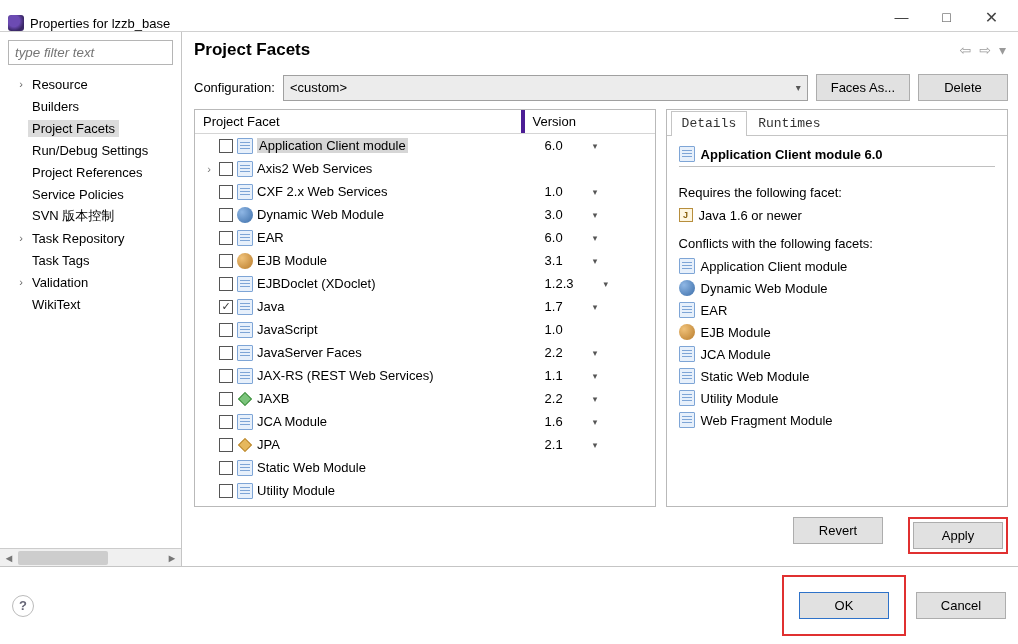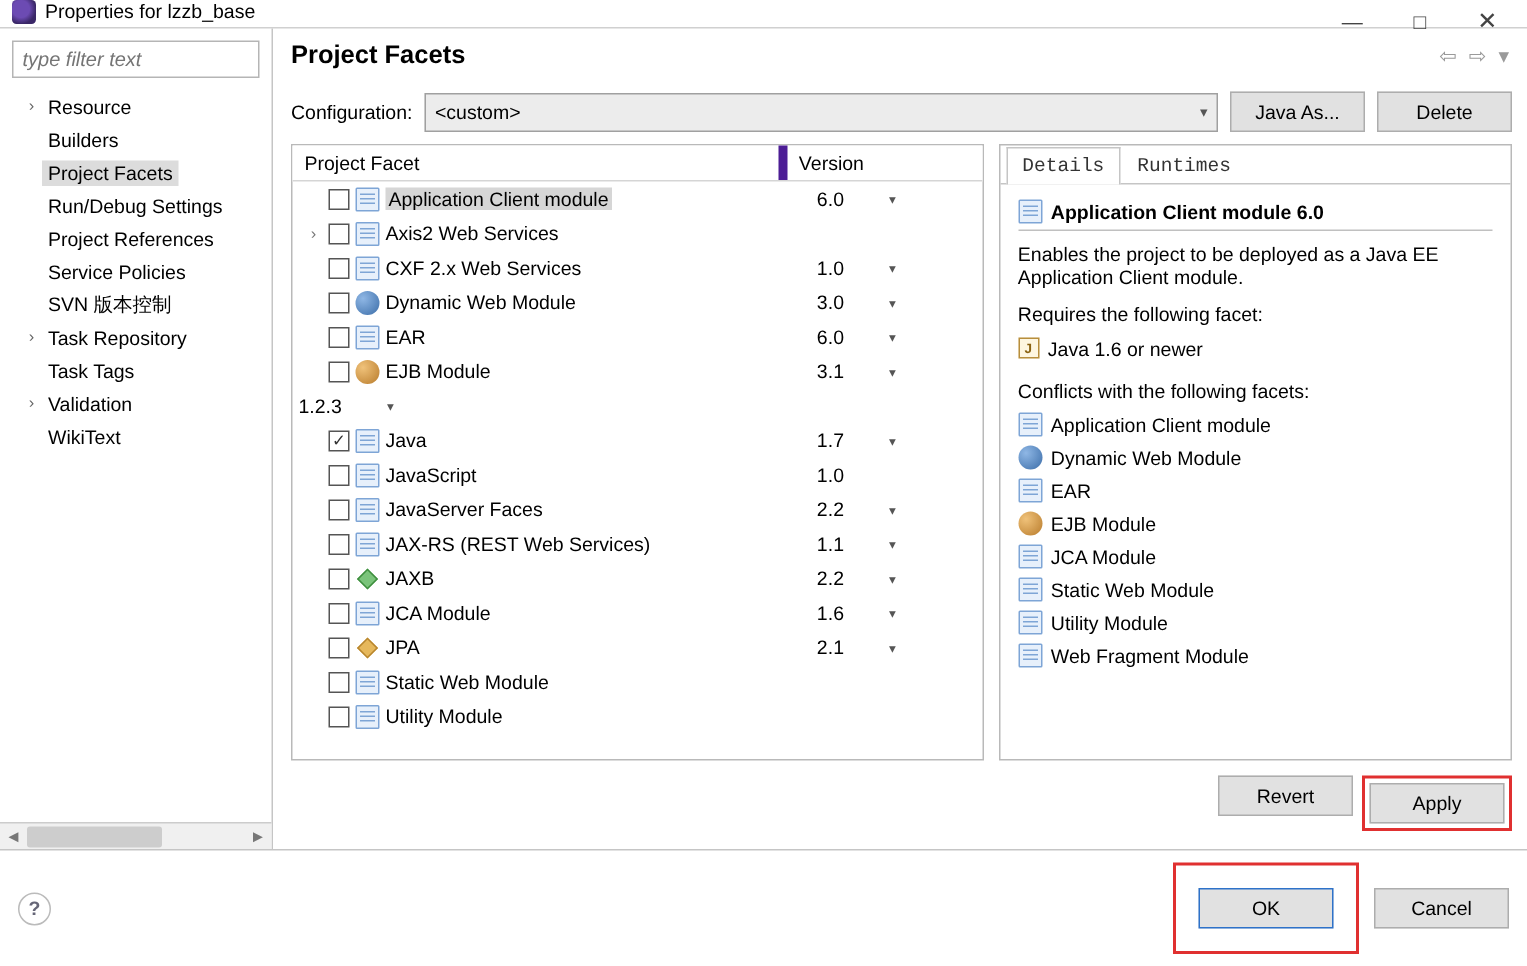--- a/index.html
+++ b/index.html
@@ -10,23 +10,23 @@
     color: #000;
     background: #fff;
     width: 1018px;
     height: 644px;
     overflow: hidden;
     display: flex;
     flex-direction: column;
   }
   
   .titlebar {
-    height: 19px;
-    display: flex;
-    align-items: flex-start;
+    height: 32px;
+    display: flex;
+    align-items: flex-end;
     padding: 0 4px 0 8px;
     border-bottom: 1px solid #d0d0d0;
   }
   .titlebar .app-icon {
     width: 16px; height: 16px;
     margin-right: 6px;
     background: radial-gradient(circle at 6px 6px, #6c4bb3 40%, #3a2767 70%);
     border-radius: 3px;
   }
   .titlebar .title { flex: 1; font-size: 13px; }
@@ -148,21 +148,21 @@
   }
   .facet-inner { flex:1; display:flex; flex-direction:column; min-height:0; }
   .thead {
     display:flex;
     height: 24px;
     background:#fff;
     border-bottom: 1px solid #d5d5d5;
   }
   .th {
     padding: 3px 8px;
-    border-right: 6px solid #4c1d95;
+    border-right: 4px solid #4c1d95;
     display:flex; align-items:center;
   }
   .th.name { flex: 1; }
   .th.ver { width: 130px; border-right:none; }
   .tbody {
     flex:1; overflow-y: scroll;
     scrollbar-width: auto;
   }
   .row {
     display:flex;
@@ -234,21 +234,21 @@
   .det-title .ficon { width:16px;height:16px; }
   .hr { border-top:1px solid #c0c0c0; margin: 4px 0 8px 0; }
   .det-list { margin: 4px 0 10px 0; }
   .det-item { display:flex; align-items:center; gap:6px; height:22px; }
   .det-item .ficon { width:16px;height:16px; }
   .java-icon { width:14px;height:14px; border:1px solid #b78e3d; background:#fef6e0; font-size:9px; display:inline-flex; align-items:center; justify-content:center; color:#8a6210; font-weight:bold; }
 
   .lower-btns {
     display:flex;
     justify-content:flex-end;
-    gap: 6px;
+    gap: 25px;
     padding: 10px 0 6px 0;
   }
   .lower-btns .wrap-red {
     border: 2px solid #e03030;
     padding: 3px;
   }
 
   .footer {
     border-top:1px solid #c5c5c5;
     padding: 8px 12px;
@@ -351,21 +351,21 @@
         <span>▾</span>
       </div>
     </div>
 
     <div class="config-row">
       <span>Configuration:</span>
       <div class="combo">
         <span>&lt;custom&gt;</span>
         <span class="caret">▾</span>
       </div>
-      <div class="btn">Java As...</div>
+      <div class="btn">Faces As...</div>
       <div class="btn">Delete</div>
     </div>
 
     <div class="split">
       <div class="facet-table">
         <div class="facet-inner">
           <div class="thead">
             <div class="th name">Project Facet</div>
             <div class="th ver">Version</div>
           </div>
@@ -435,20 +435,26 @@
                   <span class="chk"></span>
                   <span class="ficon ejb"></span>
                   <span class="fname">EJB Module</span>
                 </div>
                 <div class="cell ver">
                   <span>3.1</span>
                   <span class="ver-caret">▾</span>
                 </div>
               </div>
               <div class="row">
+                <div class="cell name">
+                  <span class="twisty"></span>
+                  <span class="chk"></span>
+                  <span class="ficon doc"></span>
+                  <span class="fname">EJBDoclet (XDoclet)</span>
+                </div>
                 <div class="cell ver">
                   <span>1.2.3</span>
                   <span class="ver-caret">▾</span>
                 </div>
               </div>
               <div class="row">
                 <div class="cell name">
                   <span class="twisty"></span>
                   <span class="chk">✓</span>
                   <span class="ficon doc"></span>
@@ -560,21 +566,20 @@
         <div class="tabs">
           <div class="tab active">Details</div>
           <div class="tab">Runtimes</div>
         </div>
         <div class="details-body">
           <div class="det-title">
             <span class="ficon doc"></span>
             <span>Application Client module 6.0</span>
           </div>
           <div class="hr"></div>
-          <div>Enables the project to be deployed as a Java EE Application Client module.</div>
           <div style="height:10px"></div>
           <div>Requires the following facet:</div>
           <div class="det-list" id="req-list">
               <div class="det-item">
                 <span class="java-icon">J</span>
                 <span>Java 1.6 or newer</span>
               </div>
             </div>
           <div>Conflicts with the following facets:</div>
           <div class="det-list" id="conf-list">

